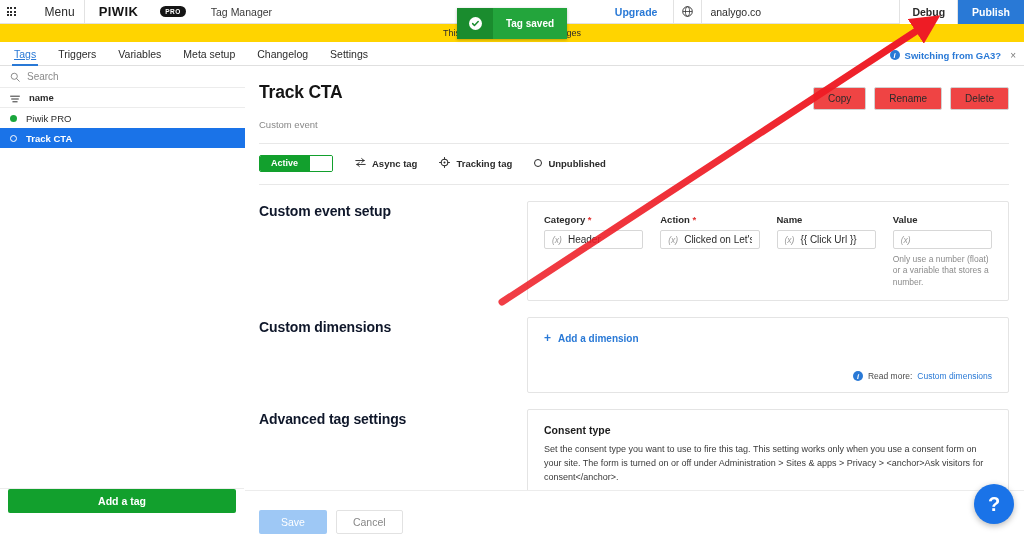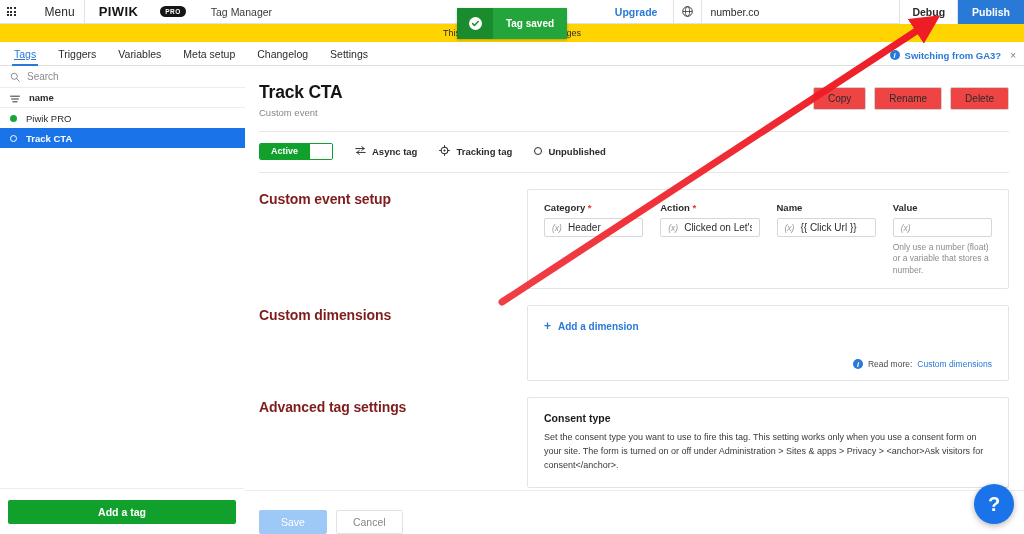--- a/index.html
+++ b/index.html
@@ -152,38 +152,38 @@
   .tag-row.selected { background: #1a73e8; }
   .tag-label { font-size: 9.5px; color: #2b2b2b; }
   .tag-row.selected .tag-label { color: #fff; font-weight: bold; }
   .dot-green { width: 7px; height: 7px; border-radius: 50%; background: #1aa63c; flex:none; }
   .ring-white {
     width: 7px; height: 7px; border-radius: 50%; border: 1.3px solid #fff;
     flex: none; box-sizing: border-box;
   }
   .addtag-wrap {
     position: absolute; left: 0; bottom: 0; width: 244px; height: 46px;
-    display: flex; align-items: center; justify-content: center;
+    display: flex; align-items: flex-start; justify-content: center;
     border-top: 1px solid #ececec; background: #fff;
   }
   .addtag-btn {
     width: 228px; height: 24px; background: #12a02d; color: #fff;
     font-size: 10.5px; font-weight: bold; display: flex; align-items: center;
     justify-content: center; cursor: pointer; border-radius: 2px;
   }
 
   
   .main {
     position: absolute; top: 66px; left: 245px; right: 0; bottom: 0;
     background: #fff; overflow: hidden;
   }
   .main-scroll { position: absolute; inset: 0 0 44px 0; overflow: hidden; }
   .page-head { padding: 16px 15px 0 14px; position: relative; }
   .page-title { font-size: 17.5px; font-weight: bold; color: #151515; letter-spacing: -0.2px; }
-  .page-sub { font-size: 9.5px; color: #878787; margin-top: 4px; }
+  .page-sub { font-size: 9.5px; color: #878787; margin-top: 16px; }
   .head-actions {
     position: absolute; top: 21px; right: 15px; display: flex; gap: 8px;
   }
   .obtn {
     font-size: 10px; color: #2b2b2b; background: #ef4444;
     border: 1px solid #d2d2d2; border-radius: 2px; padding: 5px 14px;
     cursor: pointer;
   }
   .head-divider {
     margin: 13px 15px 0 14px; border-top: 1px solid #e8e8e8;
@@ -206,21 +206,21 @@
   .meta-label { font-size: 9.5px; font-weight: bold; color: #2b2b2b; }
   .ring-dark {
     width: 8px; height: 8px; border-radius: 50%; border: 1.3px solid #2b2b2b;
     box-sizing: border-box;
   }
   .row-divider { margin: 12px 15px 0 14px; border-top: 1px solid #e8e8e8; }
 
   
   .section { display: flex; padding: 16px 15px 0 14px; }
   .section-title {
-    width: 268px; flex: none; font-size: 14px; font-weight: bold; color: #7f1d1d;
+    width: 268px; flex: none; font-size: 14px; font-weight: bold; color: #0f172a;
     padding-top: 2px; letter-spacing: -0.1px;
   }
   .card {
     flex: 1; border: 1px solid #e4e4e4; border-radius: 2px; background: #fff;
   }
 
   .fields { display: flex; padding: 12px 16px 12px 16px; gap: 17px; }
   .field { flex: 1; min-width: 0; }
   .field-label { font-size: 9.5px; font-weight: bold; color: #2b2b2b; margin-bottom: 5px; }
   .req { color: #e03131; font-size: 9.5px; }
@@ -307,21 +307,21 @@
     <div class="topbar-right">
       <span class="upgrade-link">Upgrade</span>
       <div class="site-selector">
         <span class="globe-wrap">
           <svg width="11" height="11" viewBox="0 0 16 16">
             <circle cx="8" cy="8" r="7" fill="none" stroke="#2b2b2b" stroke-width="1.3"></circle>
             <ellipse cx="8" cy="8" rx="3" ry="7" fill="none" stroke="#2b2b2b" stroke-width="1.1"></ellipse>
             <path d="M1.3 8h13.4" stroke="#2b2b2b" stroke-width="1.1"></path>
           </svg>
         </span>
-        <span class="site-name">number.co</span>
+        <span class="site-name">analygo.co</span>
       </div>
       <div class="debug-btn">Debug</div>
       <div class="publish-btn">Publish</div>
     </div>
   </div>
 
   <div class="banner">
     <span class="banner-text">This site has unpublished changes</span>
   </div>
 

